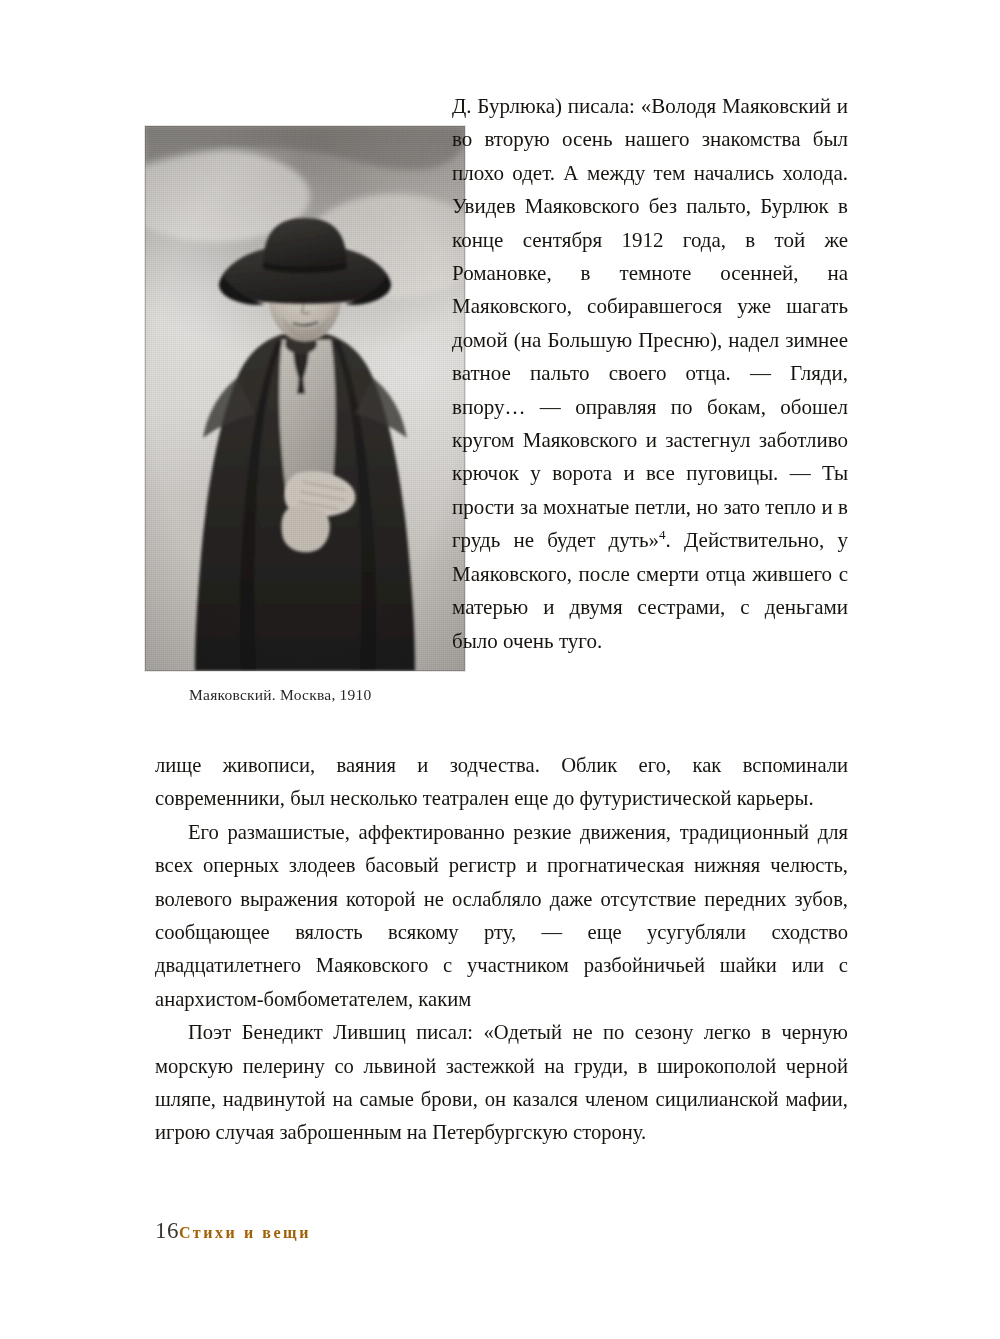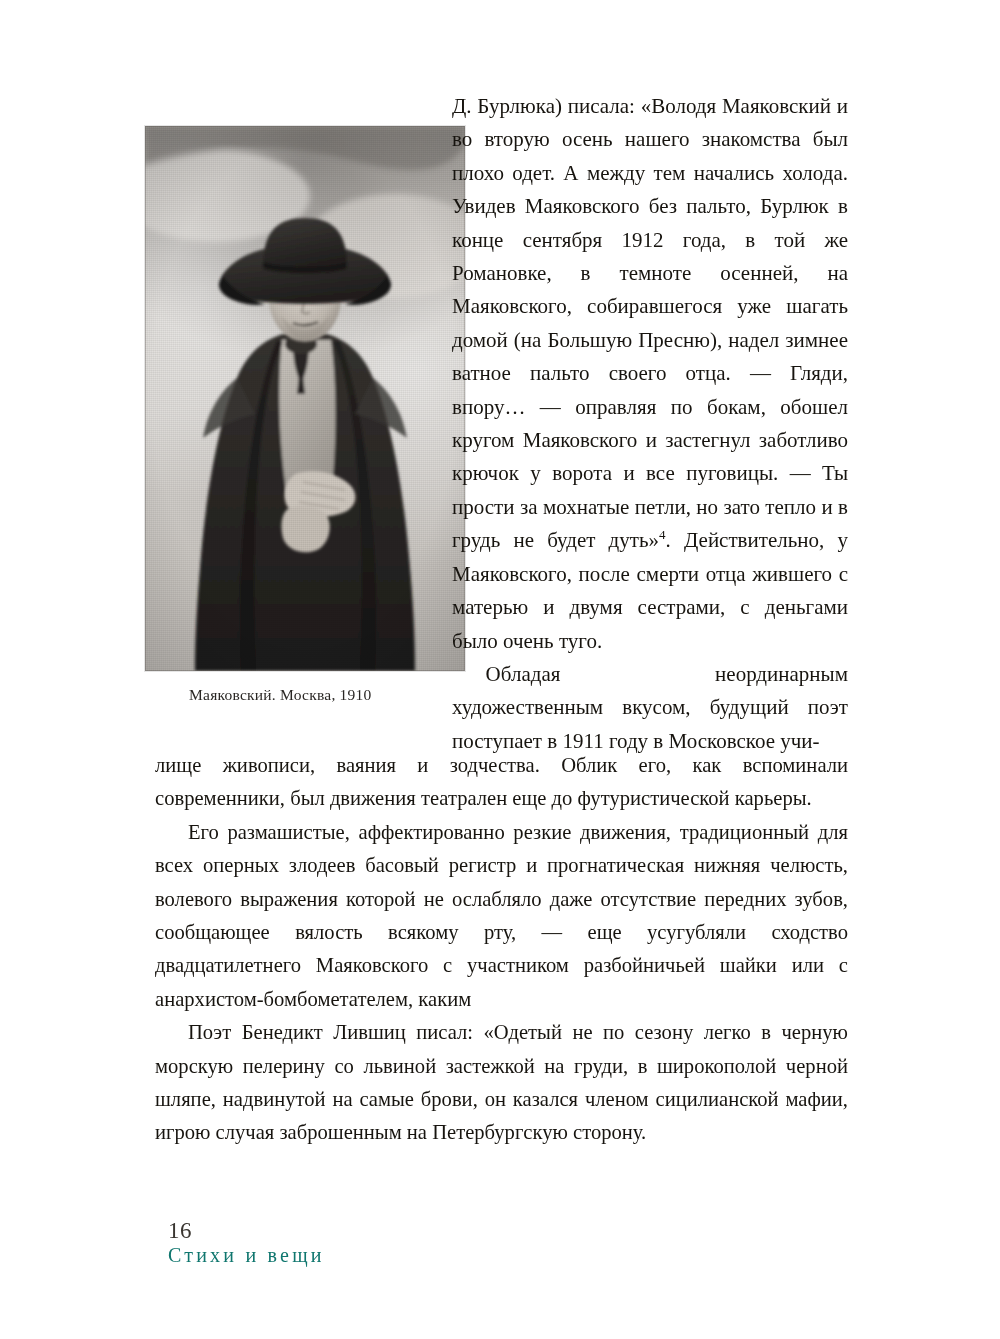--- a/index.html
+++ b/index.html
@@ -109,37 +109,37 @@
     vertical-align: super;
     line-height: 0;
   }
 
   
   .osf { letter-spacing: .01em; }
 
   
   .footer {
     position: absolute;
-    left: 168px;
+    left: 155px;
     top: 1218px;
     width: 693px;
     display: flex;
     align-items: baseline;
-    justify-content: center;
-    flex-direction: column;
+    justify-content: flex-start;
   }
   .folio {
     font-size: 23px;
     color: #3a3631;
     letter-spacing: .02em;
   }
   .running-head {
-    font-size: 20px;
-    color: #0f766e;
+    font-size: 16px;
+    color: #a16207;
     letter-spacing: .16em;
+    font-weight: bold;
   }
 </style>
 </head>
 <body>
 
 <div id="page">
 
   <figure class="figure">
     <div class="photo">
       <div class="paper"></div>
@@ -249,25 +249,24 @@
       <div class="grain"></div>
       <div class="vignette"></div>
     </div>
 
     <figcaption class="caption">Маяковский. Москва, 1910</figcaption>
   </figure>
 
   <div class="col-right">
     <p><span>Д. Бурлюка) писала: «Володя Маяковский и во вторую осень нашего знакомства был плохо одет. А между тем начались холода. Увидев Маяковского без пальто, Бурлюк в конце сентября 1912 года, в той же Романовке, в темноте осенней, на Маяковского, собиравшегося уже шагать домой (на Большую Пресню), надел зимнее ватное пальто своего отца. — Гляди, впору… — оправляя по бокам, обошел кругом Маяковского и застегнул заботливо крючок у ворота и все пуговицы. — Ты прости за мохнатые петли, но зато тепло и в грудь не будет дуть»</span><sup class="fn">4</sup><span>. Действительно, у Маяковского, после смерти отца жившего с матерью и двумя сестрами, с деньгами было очень туго.</span></p>
 
-    <p>Обладая неординарным художественным вкусом, будущий поэт поступает в 1911 году в Московское учи-</p>
   </div>
 
   <div class="body-full">
-    <p>лище живописи, ваяния и зодчества. Облик его, как вспоминали современники, был движения театрален еще до футуристической карьеры.</p>
+    <p>лище живописи, ваяния и зодчества. Облик его, как вспоминали современники, был несколько театрален еще до футуристической карьеры.</p>
 
     <p class="indent">Его размашистые, аффектированно резкие движения, традиционный для всех оперных злодеев басовый регистр и прогнатическая нижняя челюсть, волевого выражения которой не ослабляло даже отсутствие передних зубов, сообщающее вялость всякому рту, — еще усугубляли сходство двадцатилетнего Маяковского с участником разбойничьей шайки или с анархистом-бомбометателем, каким</p>
 
     <p class="indent">Поэт Бенедикт Лившиц писал: «Одетый не по сезону легко в черную морскую пелерину со львиной застежкой на груди, в широкополой черной шляпе, надвинутой на самые брови, он казался членом сицилианской мафии, игрою случая заброшенным на Петербургскую сторону.</p>
   </div>
 
   <div class="footer">
     <span class="folio osf">16</span>
     <span class="running-head">Стихи и вещи</span>
   </div>

